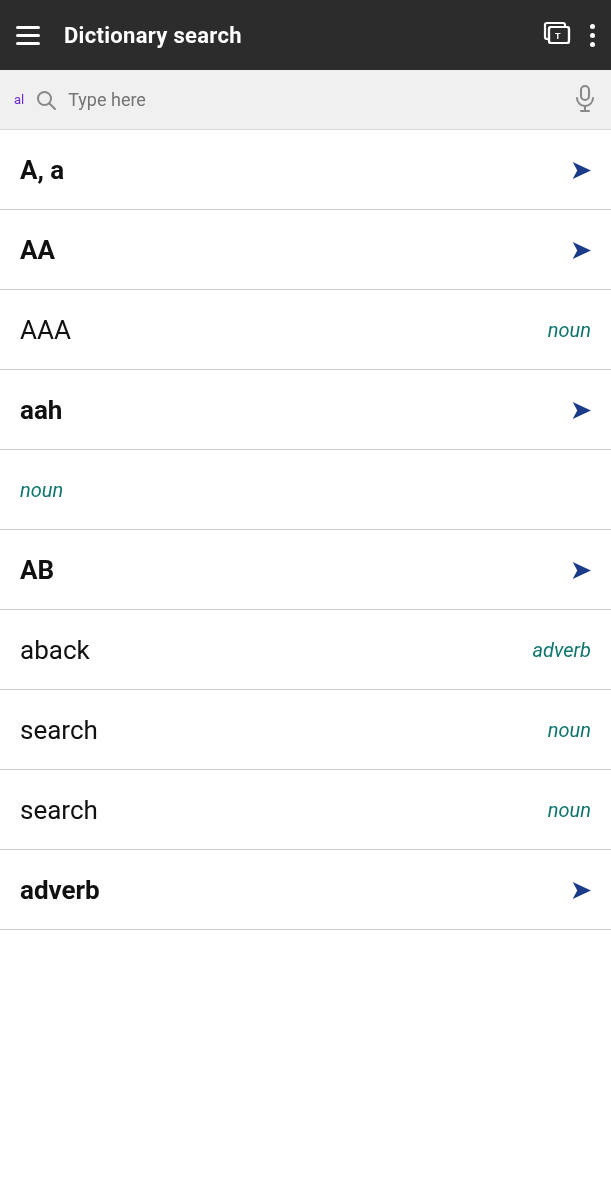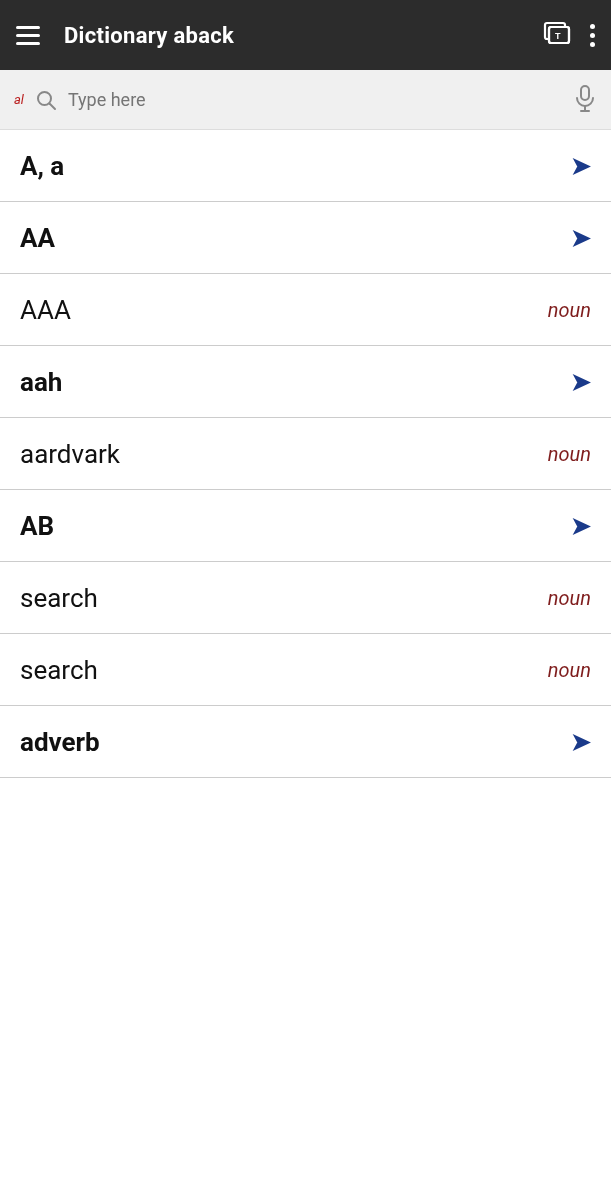--- a/index.html
+++ b/index.html
@@ -64,22 +64,21 @@
       display: flex;
       align-items: center;
       padding: 0 14px;
       height: 60px;
       border-bottom: 1px solid #ddd;
       gap: 10px;
     }
 
     .search-prefix {
       font-size: 13px;
-      color: #b91c1c;
-      font-style: italic;
+      color: #6d28d9;
       white-space: nowrap;
     }
 
     .search-icon-wrap {
       display: flex;
       align-items: center;
     }
 
     .search-input {
       flex: 1;
@@ -94,38 +93,38 @@
     
     .dict-list {
       list-style: none;
     }
 
     .dict-item {
       display: flex;
       align-items: center;
       justify-content: space-between;
       padding: 0 20px;
-      height: 72px;
+      height: 80px;
       border-bottom: 1px solid #ccc;
       cursor: pointer;
       background: #fff;
     }
 
     .dict-item-word {
       font-size: 26px;
       color: #111;
     }
 
     .dict-item-word.bold {
       font-weight: bold;
     }
 
     .dict-item-tag {
       font-size: 20px;
-      color: #7f1d1d;
+      color: #0f766e;
       font-style: italic;
     }
 
     .dict-item-chevron {
       color: #1a3a8a;
       font-size: 24px;
       font-weight: bold;
     }
 
     
@@ -136,21 +135,21 @@
   </style>
 </head>
 <body>
 
 <header class="header">
   <div class="header-menu-icon">
     <span></span>
     <span></span>
     <span></span>
   </div>
-  <span class="header-title">Dictionary aback</span>
+  <span class="header-title">Dictionary search</span>
   <div class="header-icons">
 
     <div style="cursor:pointer;">
       <svg width="30" height="30" viewBox="0 0 30 30" fill="none">
         <rect x="3" y="5" width="20" height="16" rx="2" stroke="white" stroke-width="2.2" fill="none"></rect>
         <rect x="7" y="9" width="20" height="16" rx="2" stroke="white" stroke-width="2.2" fill="#2c2c2c"></rect>
         <rect x="7" y="9" width="20" height="16" rx="2" stroke="white" stroke-width="2.2" fill="none"></rect>
         <text x="13" y="21" font-size="9" fill="white" font-family="Arial" font-weight="bold">T</text>
       </svg>
     </div>
@@ -193,28 +192,31 @@
     </li>
     <li class="dict-item">
       <span class="dict-item-word">AAA</span>
       <span class="dict-item-tag">noun</span>
     </li>
     <li class="dict-item">
       <span class="dict-item-word bold">aah</span>
       <span class="dict-item-chevron">➤</span>
     </li>
     <li class="dict-item">
-      <span class="dict-item-word">aardvark</span>
       <span class="dict-item-tag">noun</span>
     </li>
     <li class="dict-item">
       <span class="dict-item-word bold">AB</span>
       <span class="dict-item-chevron">➤</span>
     </li>
     <li class="dict-item">
+      <span class="dict-item-word">aback</span>
+      <span class="dict-item-tag">adverb</span>
+    </li>
+    <li class="dict-item">
       <span class="dict-item-word">search</span>
       <span class="dict-item-tag">noun</span>
     </li>
     <li class="dict-item">
       <span class="dict-item-word">search</span>
       <span class="dict-item-tag">noun</span>
     </li>
     <li class="dict-item">
       <span class="dict-item-word bold">adverb</span>
       <span class="dict-item-chevron">➤</span>

